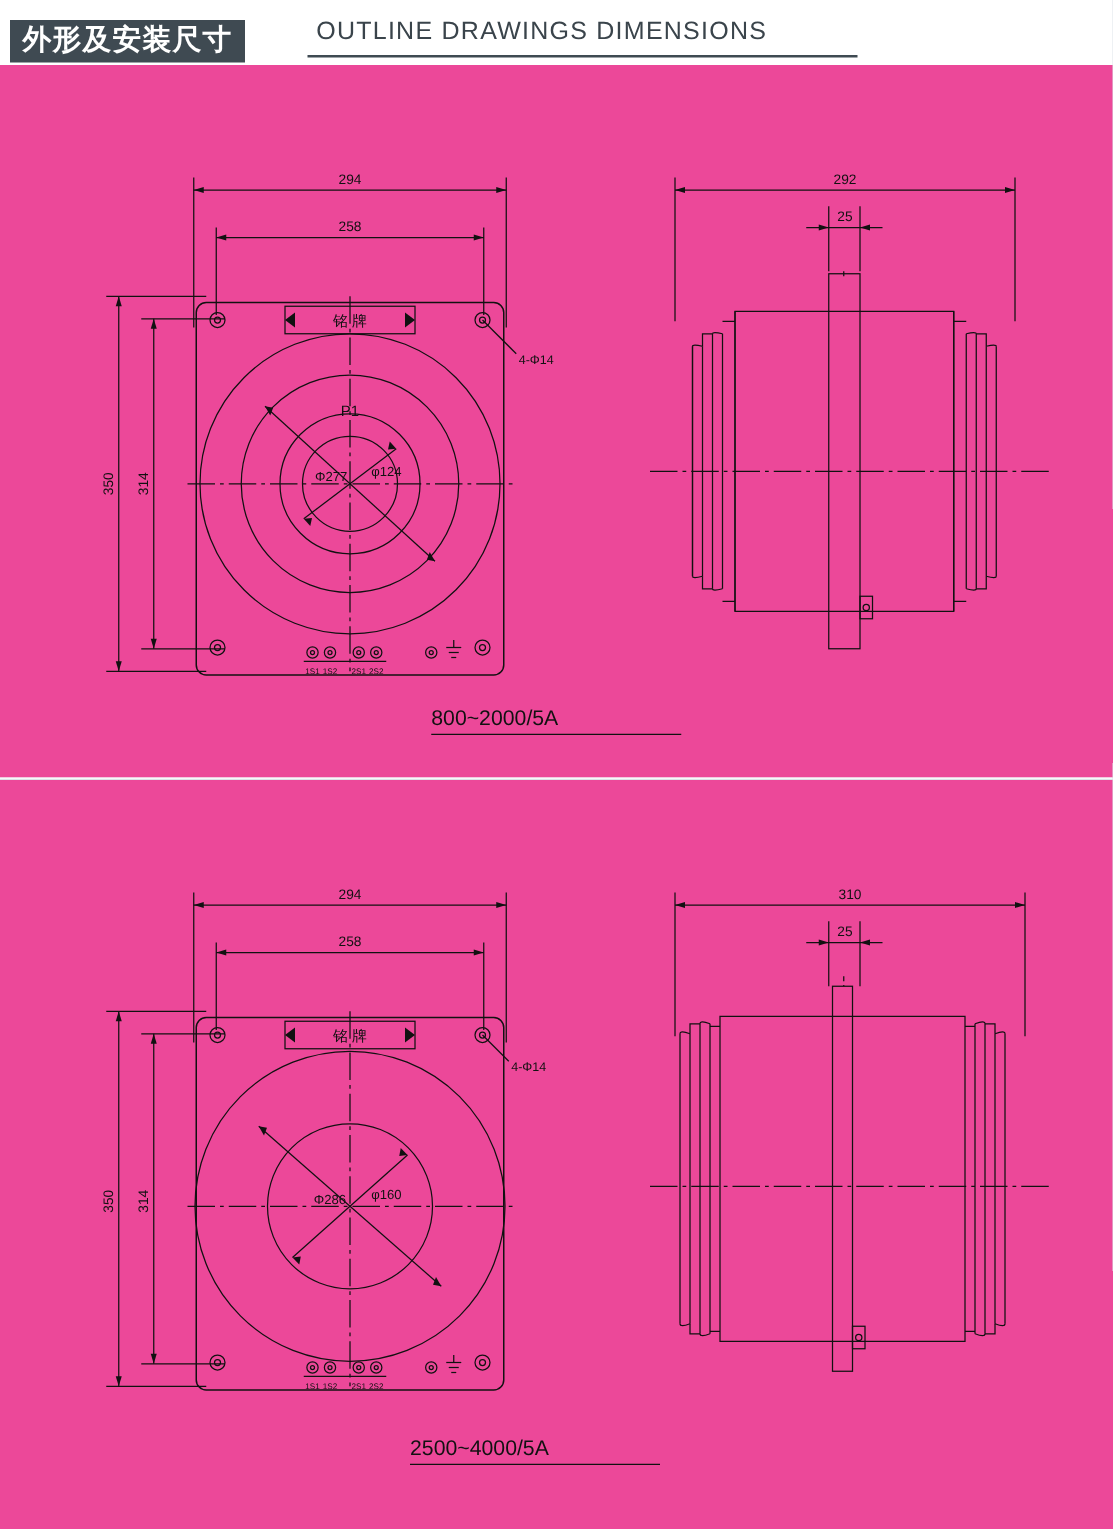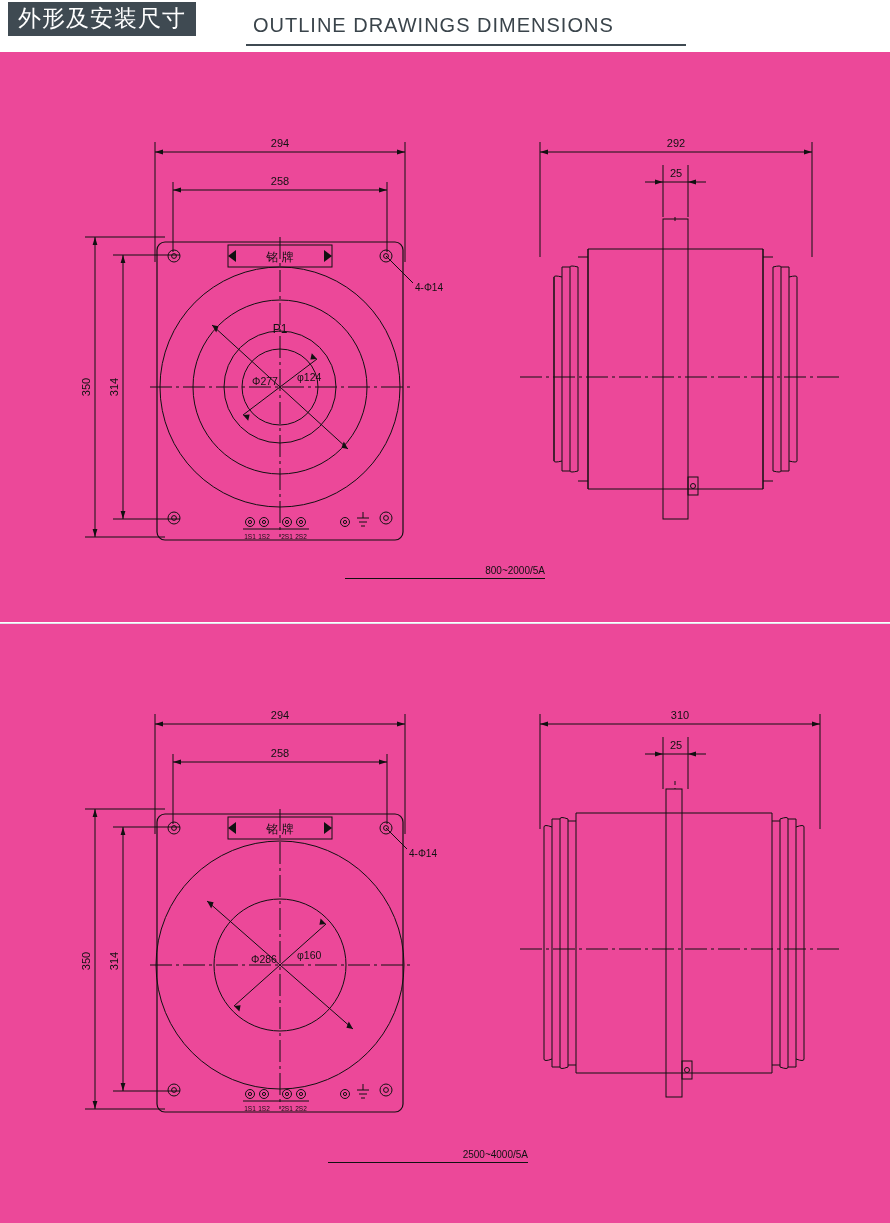--- a/index.html
+++ b/index.html
@@ -8,25 +8,25 @@
     background:#dde2e8;
     font-family:"Liberation Sans", sans-serif;
     position:relative;
     overflow:hidden;
   }
   
   .header{
     position:absolute;left:0;top:0;width:890px;height:52px;background:#ffffff;
   }
   .header-badge{
-    position:absolute;left:8px;top:2px;
+    position:absolute;left:8px;top:16px;
     background:#3f4a52;
     color:#ffffff;
     font-size:23px;
-    font-weight:normal;
+    font-weight:bold;
     letter-spacing:1px;
     padding:4px 10px 6px 10px;
     font-family:"DejaVu Sans", sans-serif;
     line-height:1.05;
   }
   .header-title{
     position:absolute;left:253px;top:14px;
     font-size:20px;
     color:#3a444b;
     letter-spacing:1px;
@@ -44,22 +44,22 @@
   .divider{
     position:absolute;left:0;top:622px;width:890px;height:1px;background:#ffffff;
   }
   .drawing{
     position:absolute;
   }
   svg{display:block;overflow:visible;}
   text{font-family:"Liberation Sans", sans-serif;fill:#111;}
   .cap{
     position:absolute;
-    text-align:right;
-    font-size:10px;
+    text-align:left;
+    font-size:17px;
     color:#111;
     font-family:"Liberation Sans", sans-serif;
   }
   .cap u{text-decoration:none;display:block;padding-bottom:2px;border-bottom:1px solid #111;}
 </style>
 </head>
 <body>
 
 <div class="header">
   <div class="header-badge">外形及安装尺寸</div>

